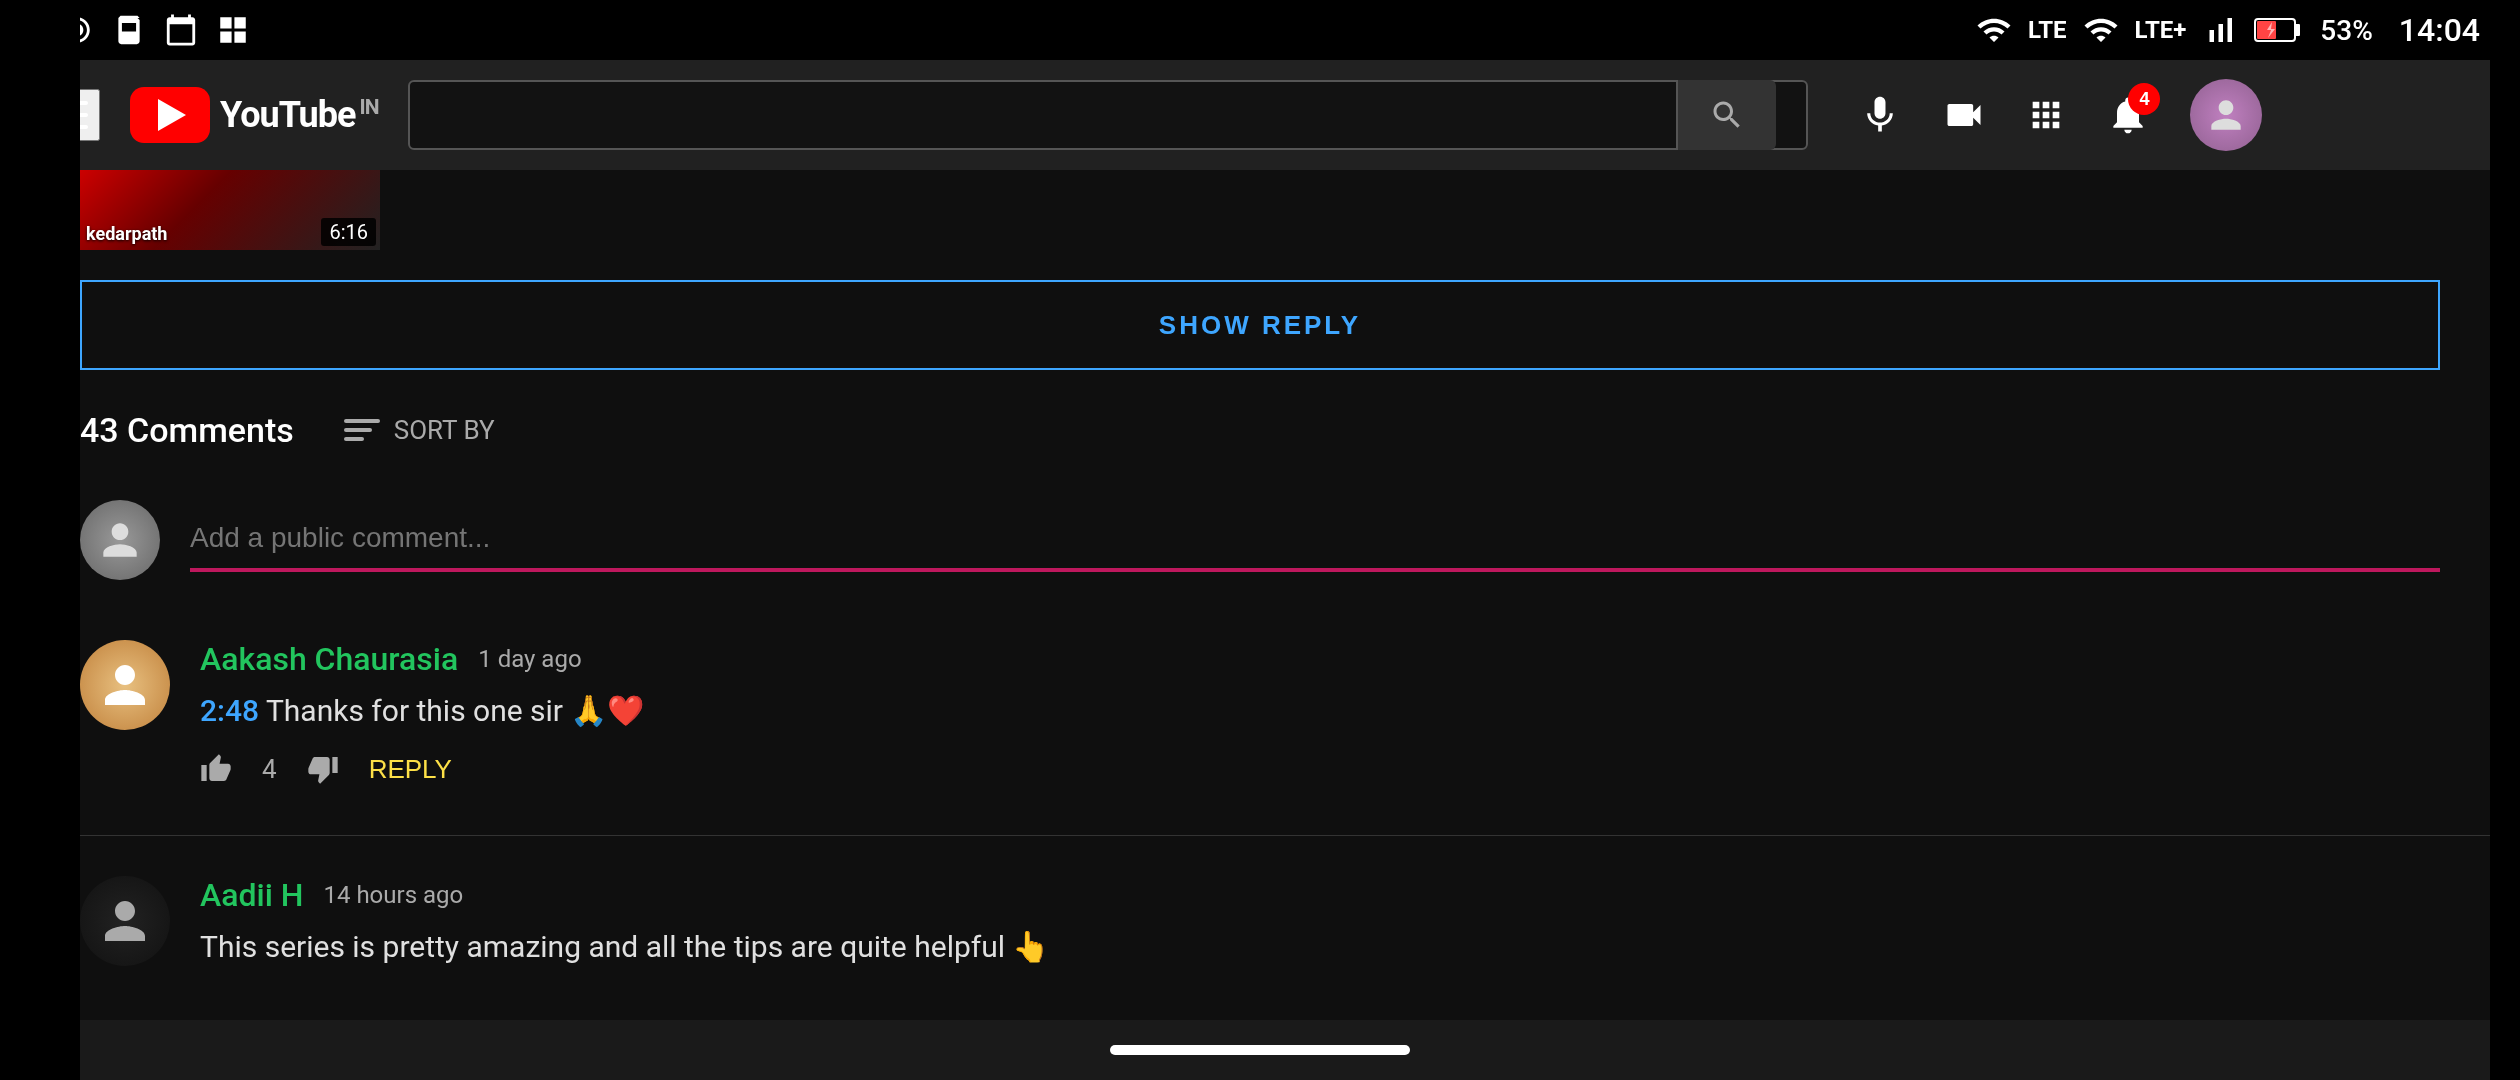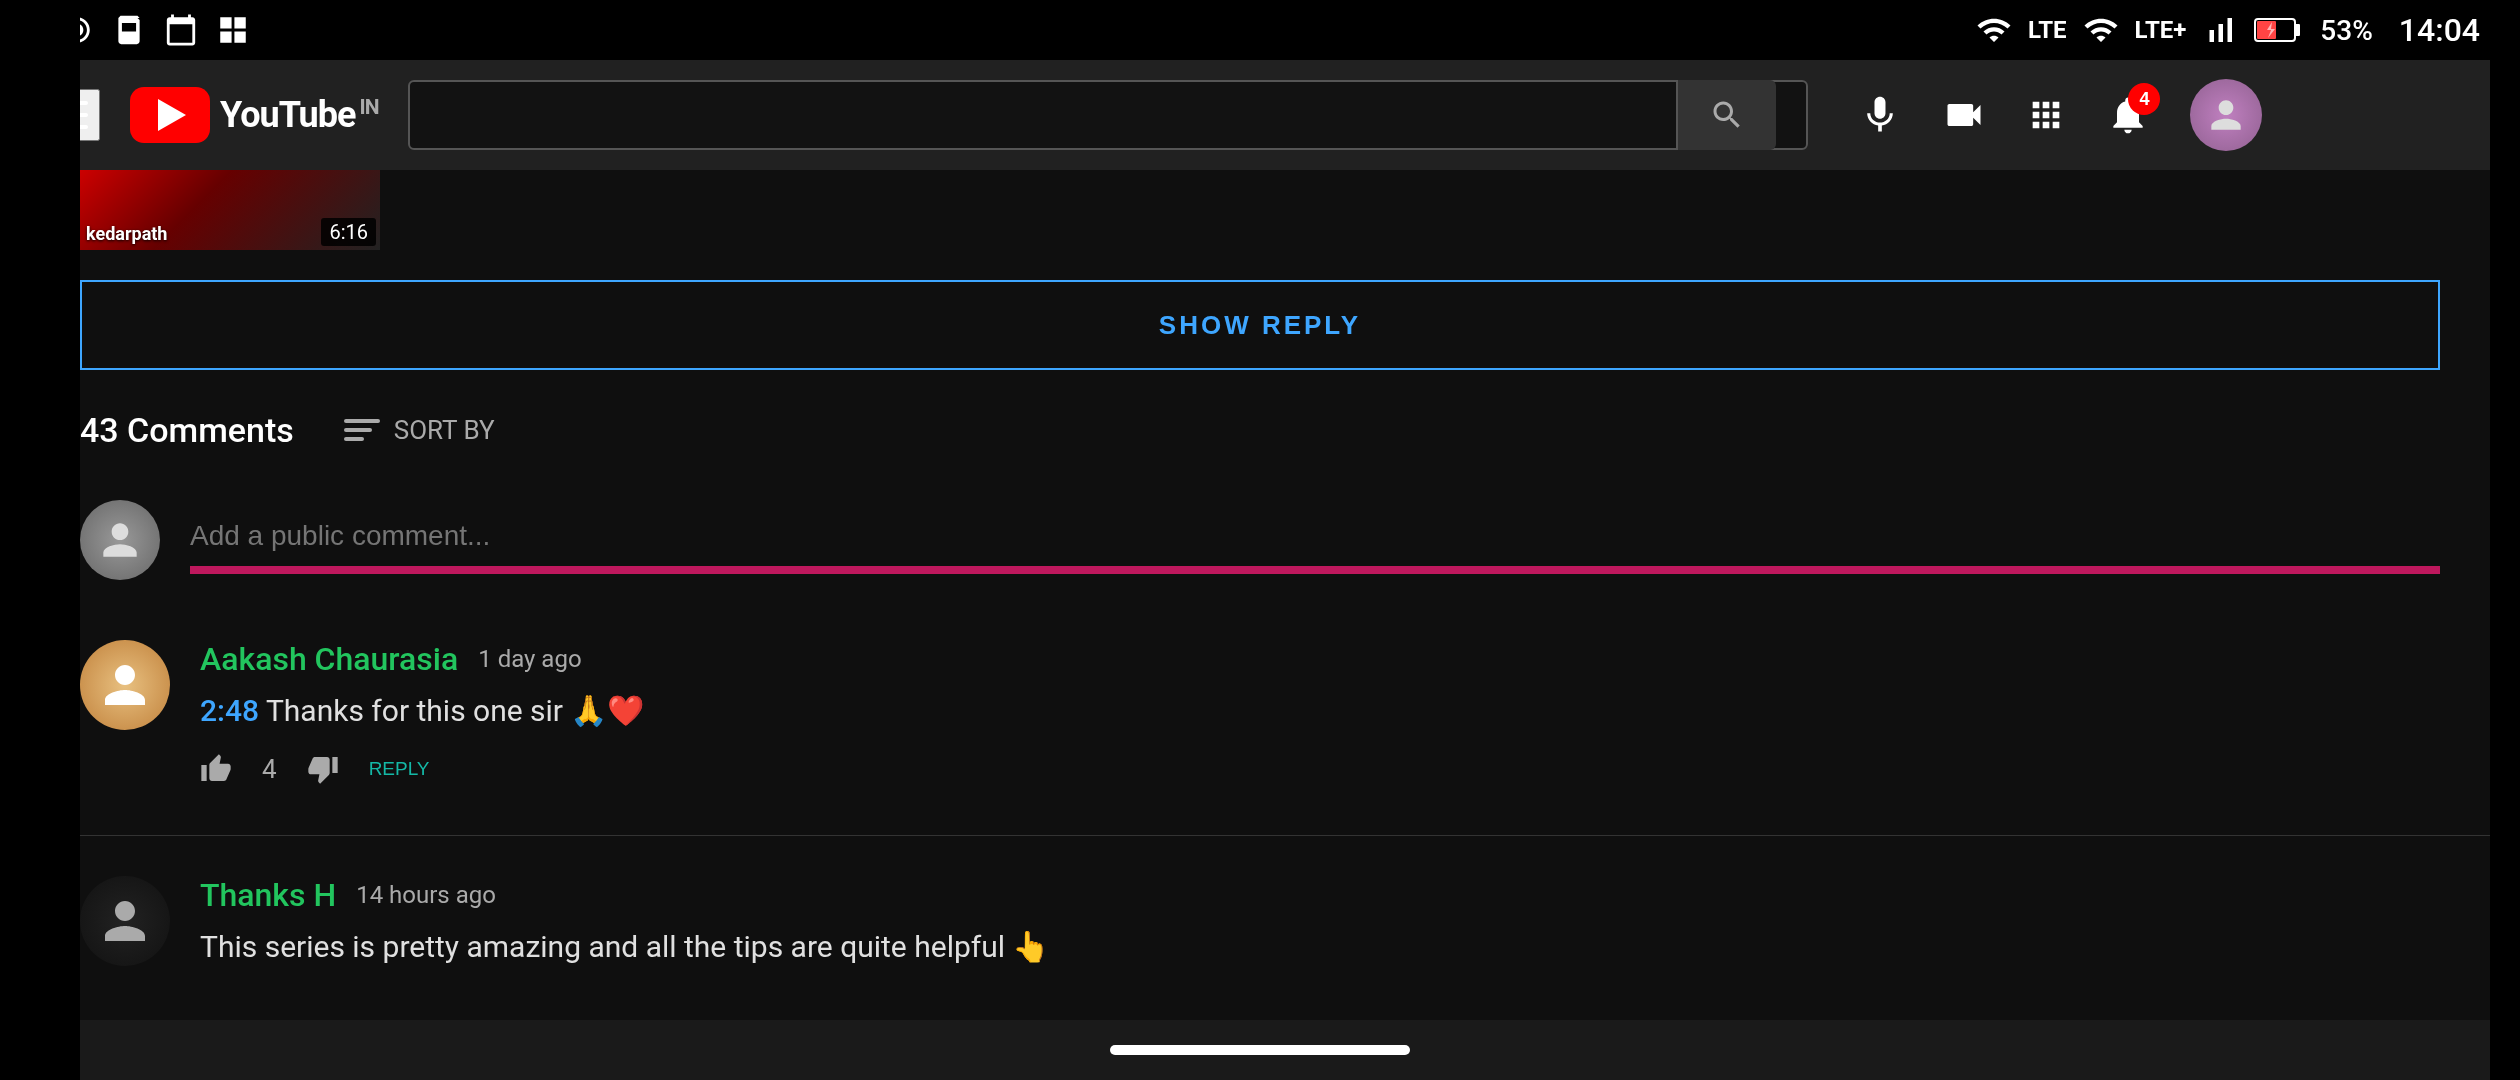--- a/index.html
+++ b/index.html
@@ -283,21 +283,21 @@
       border-radius: 50%;
       background: #555;
       flex-shrink: 0;
       overflow: hidden;
       display: flex;
       align-items: center;
       justify-content: center;
     }
     .comment-input-area {
       flex: 1;
-      border-bottom: 8px solid #be185d;
+      border-bottom: 4px solid #be185d;
       padding: 14px 0;
     }
     .comment-input-area input {
       background: transparent;
       border: none;
       outline: none;
       color: #777;
       font-size: 28px;
       width: 100%;
     }
@@ -350,22 +350,22 @@
       font-weight: 500;
     }
     .comment-actions {
       display: flex;
       align-items: center;
       gap: 30px;
     }
     .like-btn, .dislike-btn, .reply-btn {
       background: none;
       border: none;
-      color: #14b8a6;
-      font-size: 19px;
+      color: #fde047;
+      font-size: 26px;
       cursor: pointer;
       display: flex;
       align-items: center;
       gap: 10px;
       text-align: right;
     }
     .like-count {
       font-size: 26px;
       color: #aaa;
     }
@@ -639,21 +639,21 @@
   <hr class="comment-separator">
 
   <div class="comment-item">
     <div class="comment-avatar avatar-aadii">
       <svg width="60" height="60" viewBox="0 0 24 24" fill="#aaa">
         <path d="M12 12c2.21 0 4-1.79 4-4s-1.79-4-4-4-4 1.79-4 4 1.79 4 4 4zm0 2c-2.67 0-8 1.34-8 4v2h16v-2c0-2.66-5.33-4-8-4z"></path>
       </svg>
     </div>
     <div class="comment-body">
       <div class="comment-author-line">
-        <span class="comment-author">Thanks H</span>
+        <span class="comment-author">Aadii H</span>
         <span class="comment-time">14 hours ago</span>
       </div>
       <div class="comment-text">
         <span>This series is pretty amazing and all the tips are quite helpful 👆</span>
       </div>
     </div>
     <button class="more-options-btn">
       <div class="more-dot"></div>
       <div class="more-dot"></div>
       <div class="more-dot"></div>

